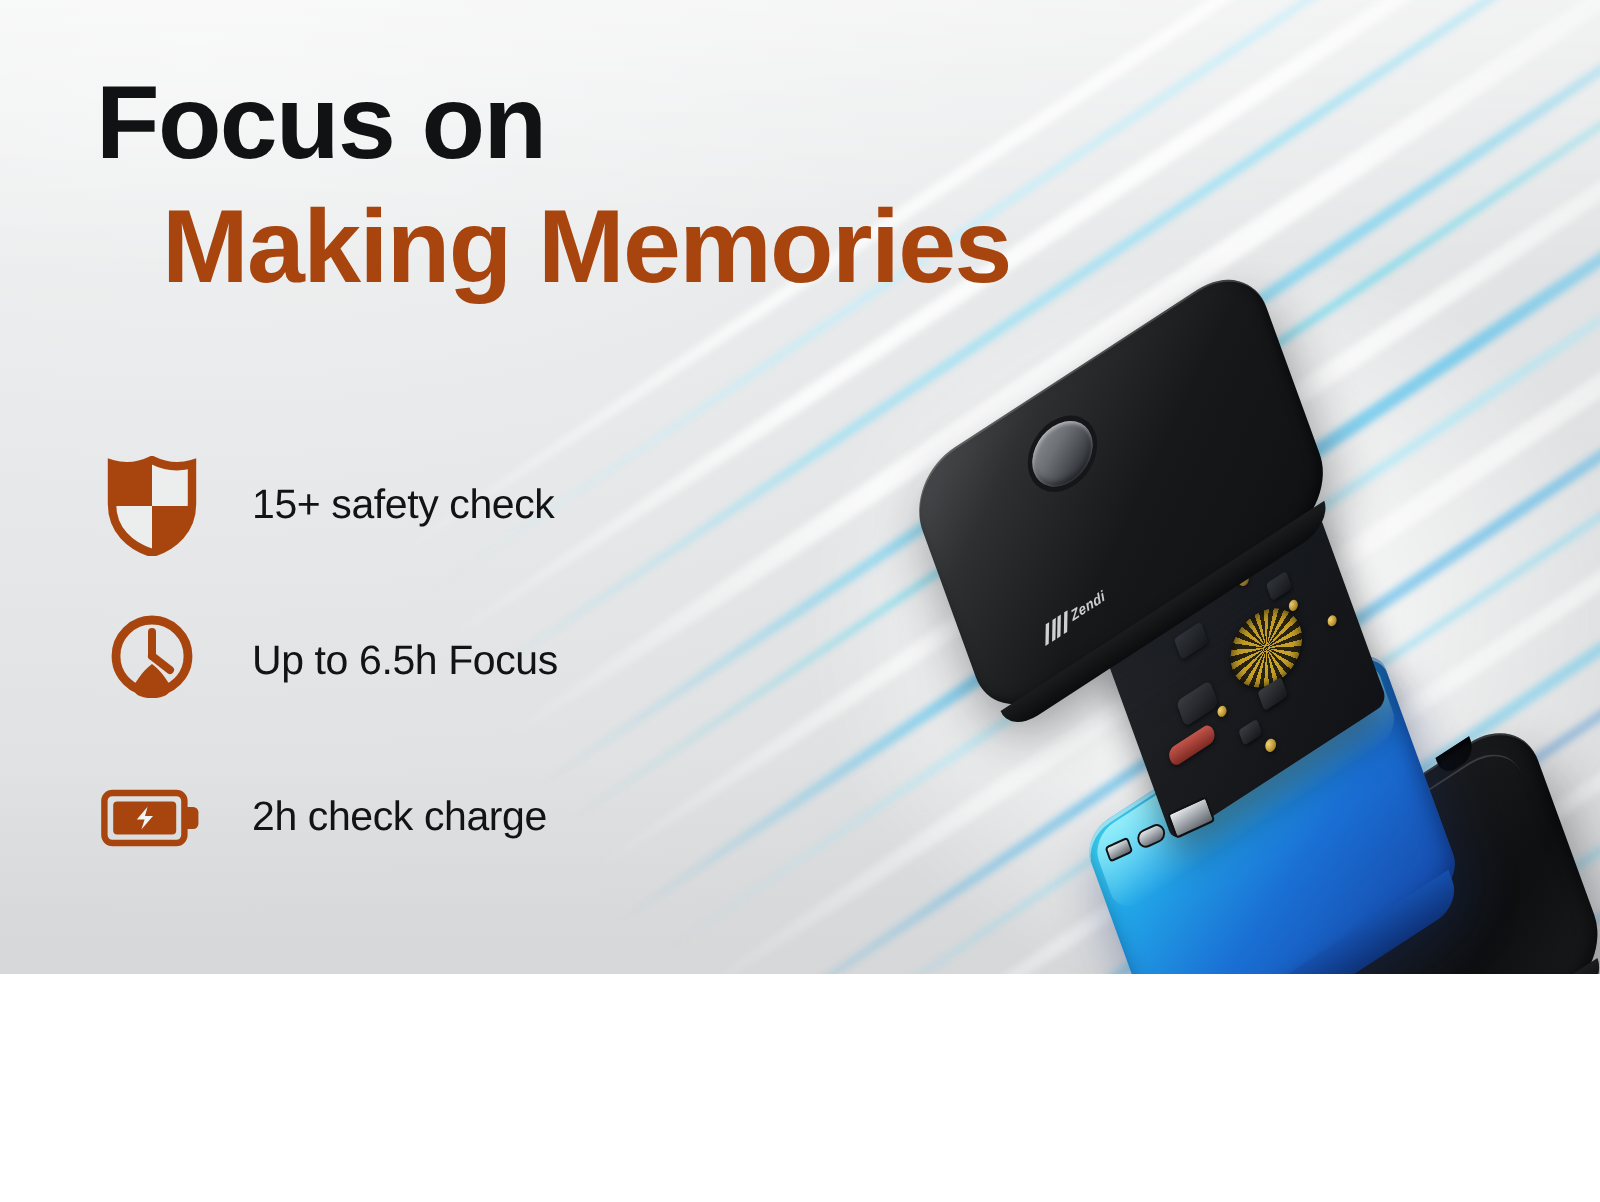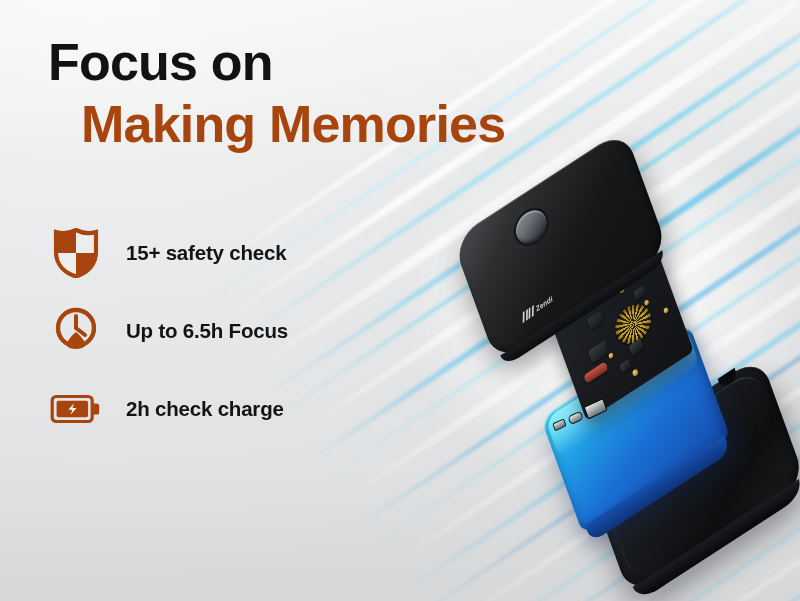--- a/index.html
+++ b/index.html
@@ -6,21 +6,21 @@
   html, body {
     margin: 0;
     padding: 0;
     background: #ffffff;
   }
   * { box-sizing: border-box; }
 
   .banner {
     position: relative;
     width: 800px;
-    height: 601px;
+    height: 487px;
     overflow: hidden;
     font-family: "Liberation Sans", sans-serif;
     background: #84cc16;
   }
 
   
   .bg-base {
     position: absolute;
     inset: 0;
     background:
@@ -98,21 +98,21 @@
     flex: 0 0 56px;
     width: 56px;
     height: 56px;
     display: flex;
     align-items: center;
     justify-content: center;
   }
   .feature-label {
     margin-left: 22px;
     font-size: 20.5px;
-    font-weight: 700;
+    font-weight: 400;
     color: #121315;
     line-height: 1.28;
     letter-spacing: -0.2px;
     white-space: pre-line;
   }
 
   
   .product {
     position: absolute;
     left: 430px;

